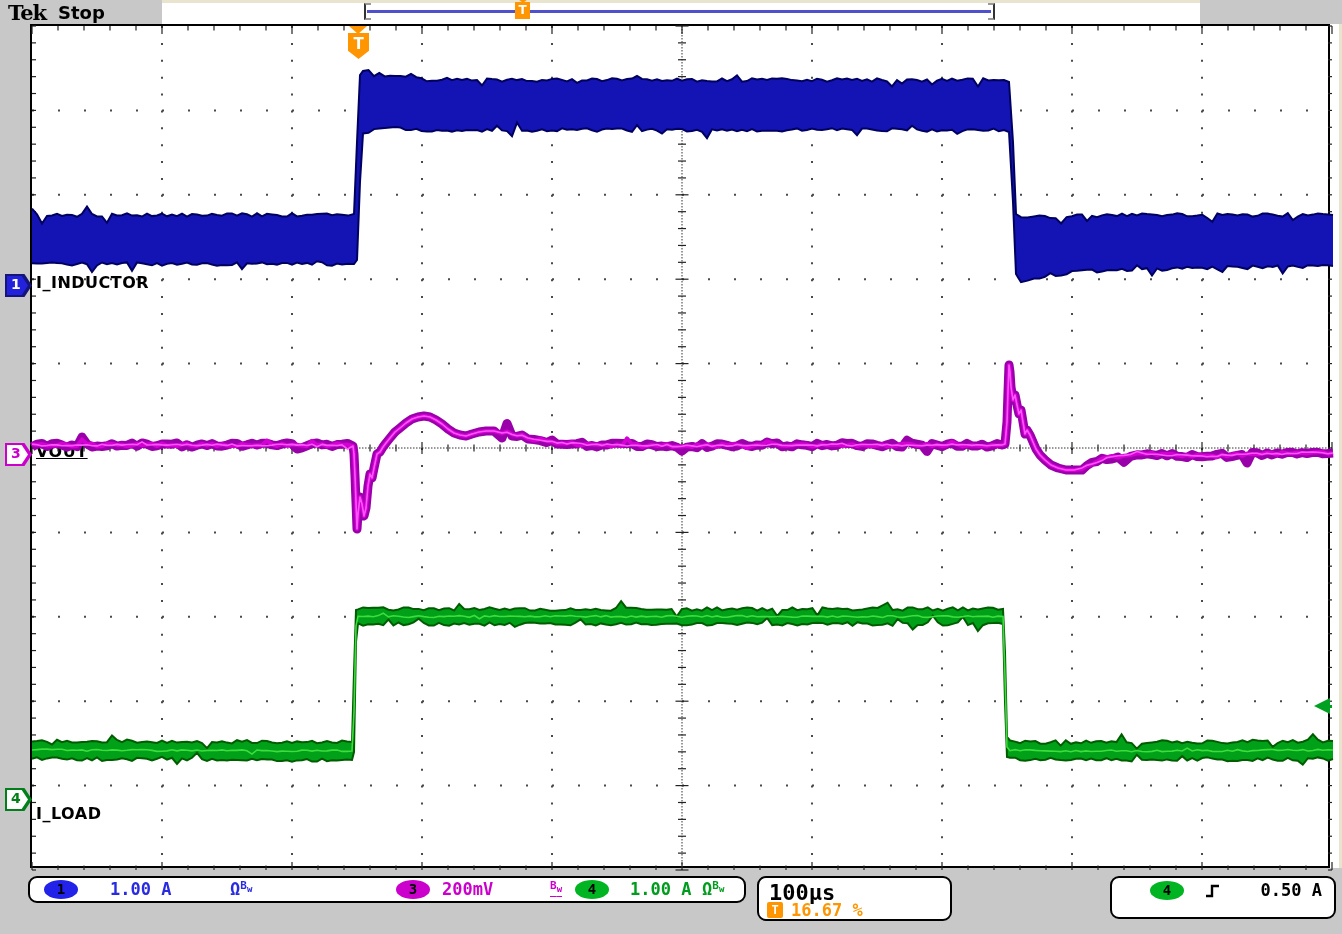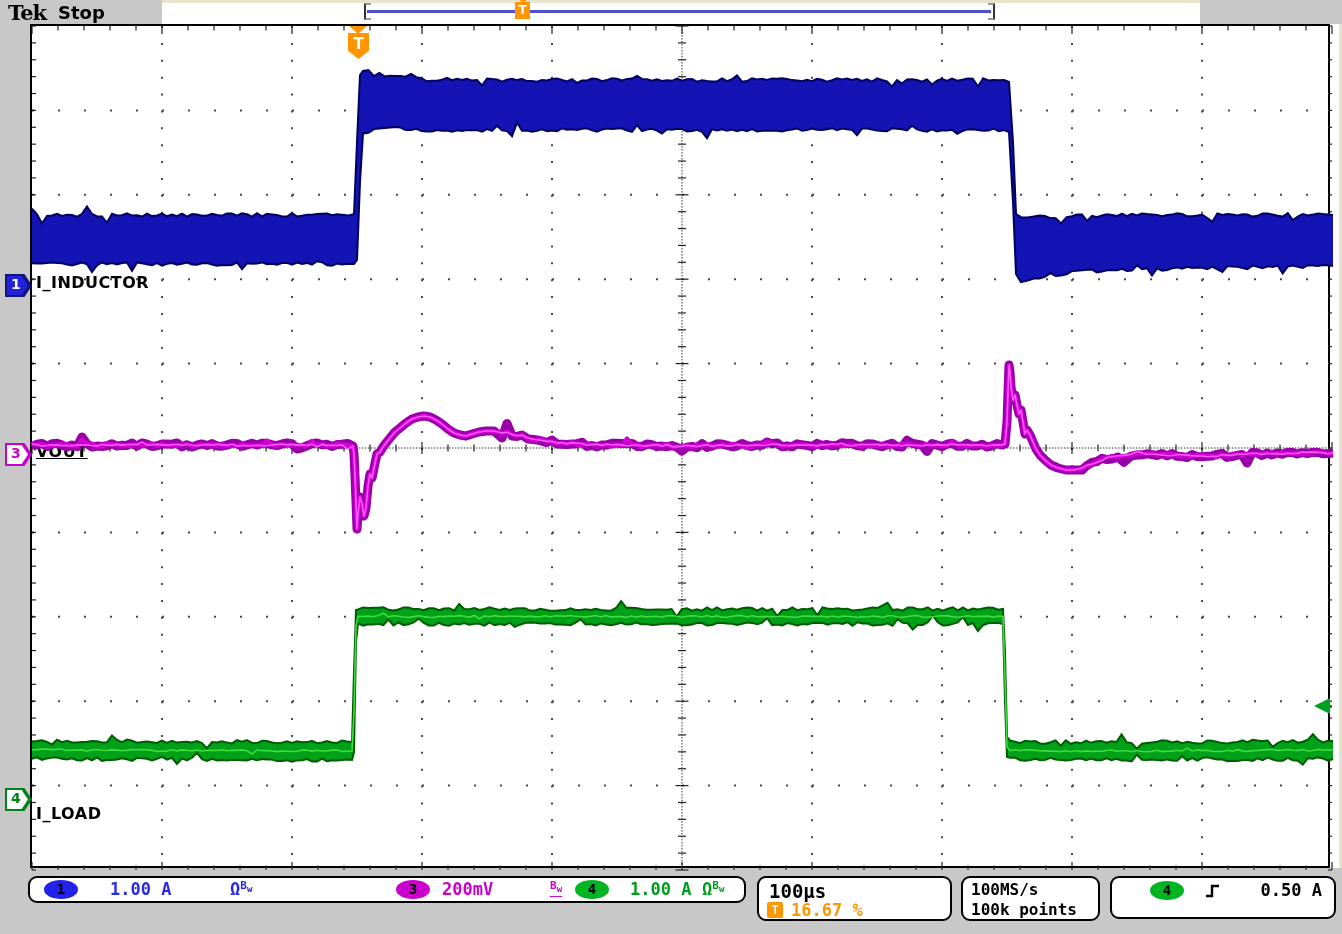--- a/index.html
+++ b/index.html
@@ -72,21 +72,21 @@
   .channels-box .badge { top:2px; }
   .cb-b1 { left:14px; } .cb-b3 { left:366px; } .cb-b4 { left:545px; }
   .cb-txt { position:absolute; top:1px; font-size:17px; }
   .c1 { color:#2a2ae0; } .c3 { color:#cc00cc; } .c4 { color:#009c1e; }
   .cb-s1 { left:80px; } .cb-o1 { left:200px; }
   .cb-s3 { left:412px; } .cb-o3 { left:520px;text-decoration:underline; }
   .cb-s4 { left:600px; } .cb-o4 { left:672px; }
   .omega { font-size:17px; }
   .bwb { position:relative; top:-6px; font-size:11px; }
   .bww { position:relative; top:-3px; font-size:9px; }
-  .tb-scale { position:absolute; left:10px; top:2px; font-size:19px; color:#000; }
+  .tb-scale { position:absolute; left:10px; top:2px; font-size:22px; color:#000; }
   .t-badge { position:absolute; left:8px; top:24px; width:16px; height:16px; background:#ff9500;
              border-radius:2px; color:#fff; font-size:12px; text-align:center; line-height:16px; }
   .t-pct { position:absolute; left:32px; top:22px; font-size:17px; color:#ff9500; }
   .acq-rate { position:absolute; left:8px; top:2px; }
   .acq-pts  { position:absolute; left:8px; top:22px; }
   .tr-badge { left:38px; top:3px; }
   .tr-slope { position:absolute; left:92px; top:4px; }
   .tr-level { position:absolute; right:12px; top:2px; font-size:17px; color:#000; }
 </style>
 </head>
@@ -486,24 +486,20 @@
     <span class="cb-txt c4 cb-s4">1.00 A</span>
     <span class="cb-txt c4 cb-o4"><span class="omega">Ω</span><span class="bwb">B</span><span class="bww">w</span></span>
   </div>
 
   <div class="readout-box time-box">
     <div class="tb-scale">100µs</div>
     <span class="t-badge">T</span>
     <span class="t-pct">16.67 %</span>
   </div>
 
-  <div class="readout-box acq-box">
-    <div class="acq-rate">100MS/s</div>
-    <div class="acq-pts">100k points</div>
-  </div>
 
   <div class="readout-box trigger-box">
     <span class="badge b4 tr-badge">4</span>
     <svg class="tr-slope" width="18" height="18" viewBox="0 0 18 18">
       <path d="M2 14 H8 V4 H15" fill="none" stroke="#000" stroke-width="2.4"></path>
     </svg>
     <span class="tr-level">0.50 A</span>
   </div>
 </div>
 

